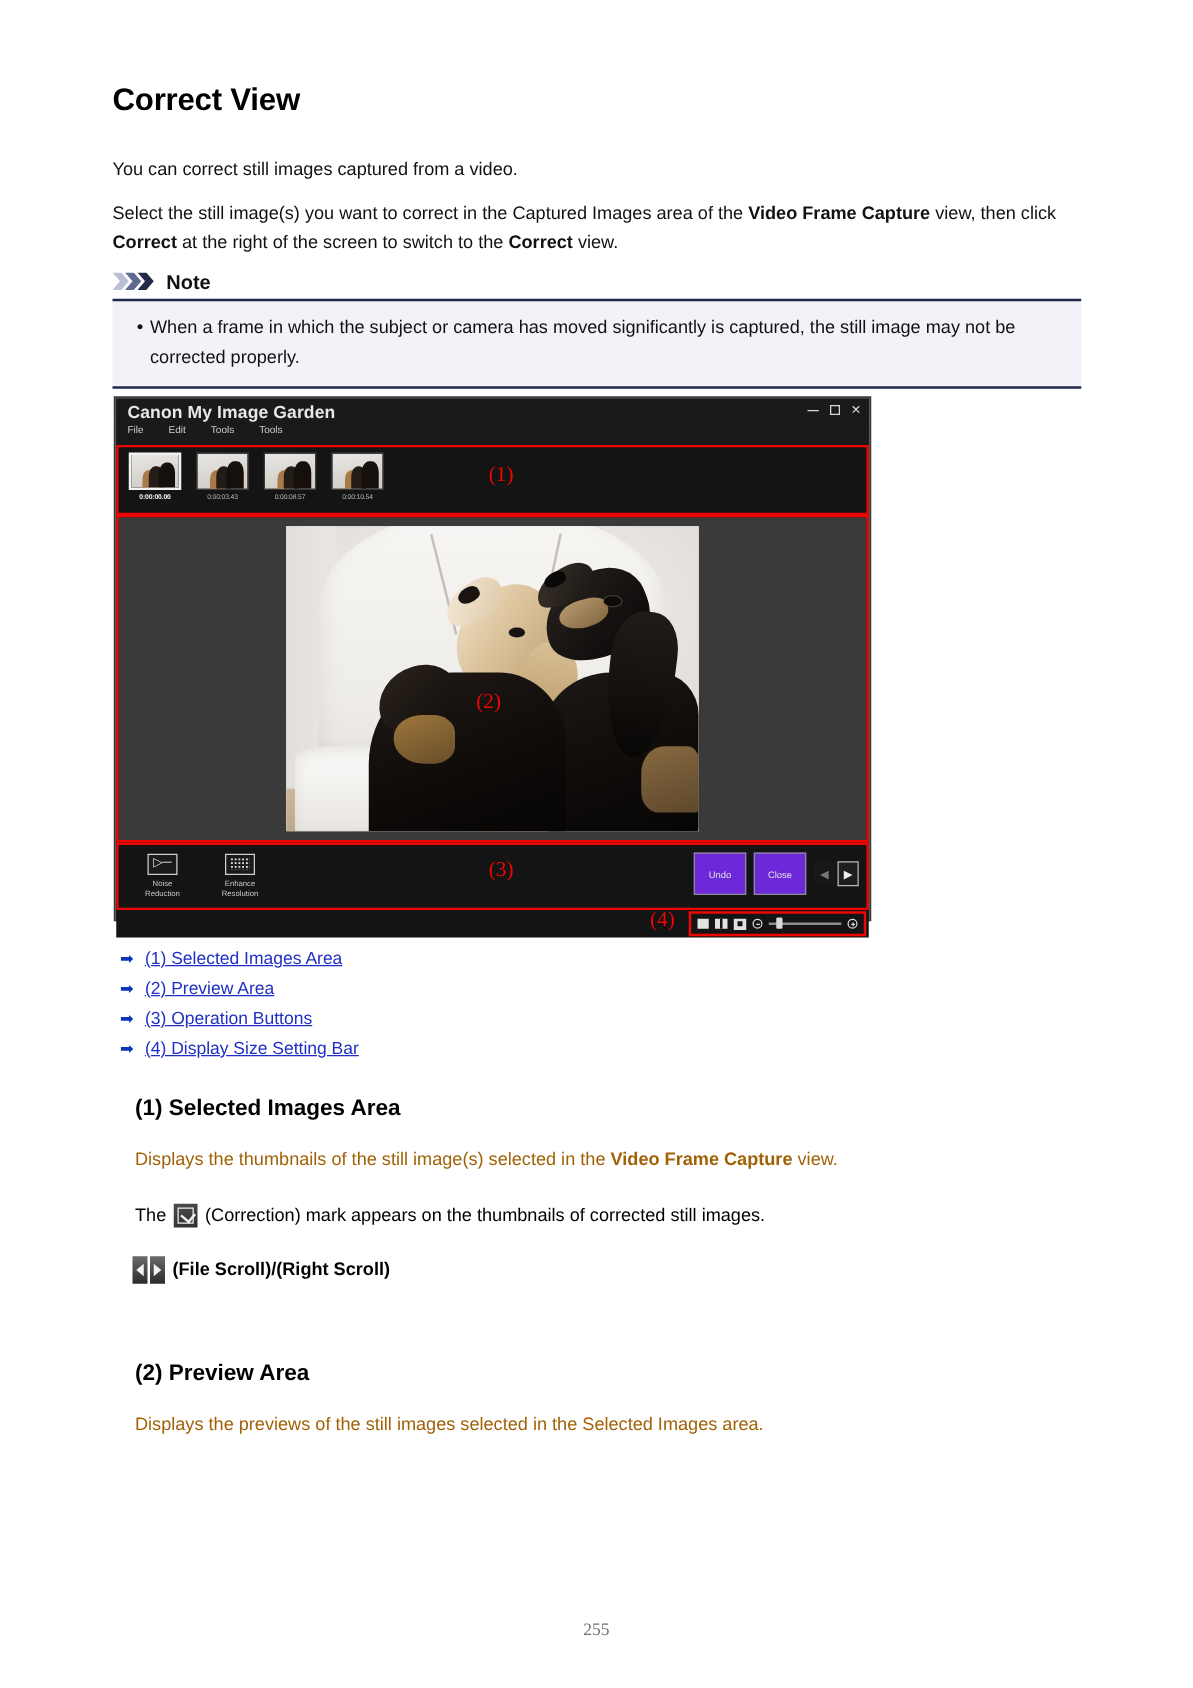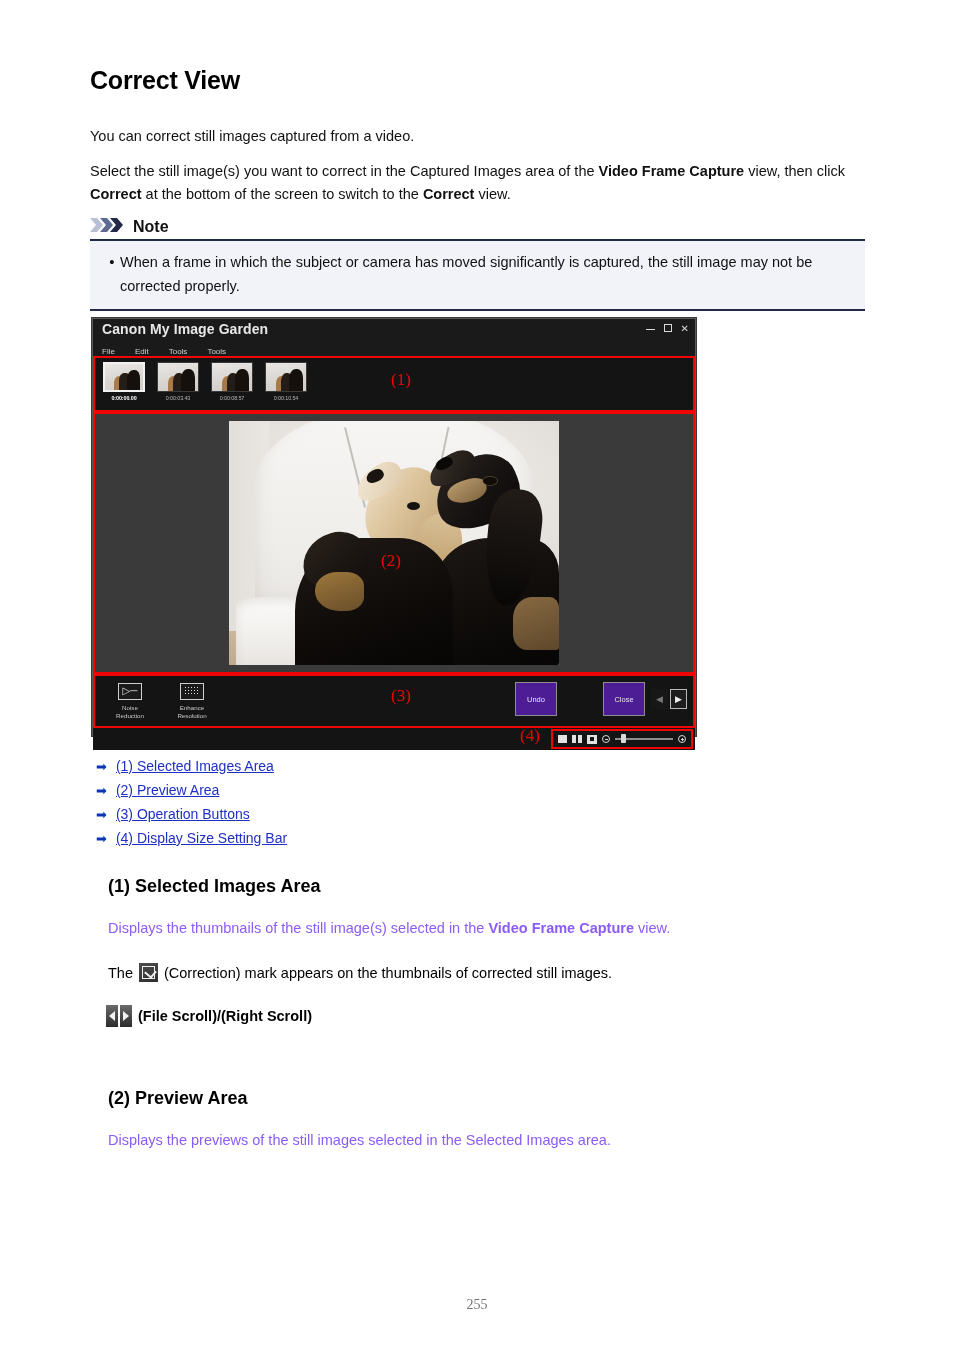--- a/index.html
+++ b/index.html
@@ -90,21 +90,21 @@
   .title-text { color: #e8e8e8; font-size: 14px; font-weight: bold; letter-spacing: 0.1px; }
   .win-btns { display: flex; align-items: center; gap: 9px; color: #d9d9d9; }
   .win-btn { font-size: 10px; line-height: 1; cursor: default; }
   .win-min { width: 9px; height: 1px; background: #d9d9d9; display: inline-block; margin-bottom: 2px; }
   .win-max { width: 8px; height: 8px; border: 1.4px solid #d9d9d9; display: inline-block; }
 
   .menubar {
     height: 17px;
     background: #1a1a1a;
     display: flex;
-    align-items: flex-end;
+    align-items: flex-start;
     padding-left: 9px;
     gap: 20px;
   }
   .menu-item { color: #cfcfcf; font-size: 8px; }
 
   
   .region { position: relative; border: 2px solid #f00505; }
   .sel-area {
     height: 52px;
     background: #141414;
@@ -254,24 +254,24 @@
     background-image: radial-gradient(#dcdcdc 40%, transparent 42%);
     background-size: 3px 3px;
   }
   .op-label { font-size: 6.2px; color: #c9c9c9; text-align:center; line-height: 8px; margin-top: 4px; }
   #num3 { left: 296px; top: 10px; }
 
   .ops-right { position: absolute; right: 6px; top: 6px; display: flex; align-items: center; gap: 6px; }
   .btn {
     width: 42px; height: 34px;
     border: 1px solid #8e8e8e;
-    background: #4c1d95;
+    background: #6d28d9;
     color: #e4e4e4;
     font-size: 7.5px;
-    display: flex; align-items: center; justify-content: center; margin-left: 40px;
+    display: flex; align-items: center; justify-content: center;
   }
   .scroll-pair { display:flex; align-items:center; gap:2px; }
   .sc-btn {
     width: 17px; height: 20px;
     background: #171717;
     display:flex; align-items:center; justify-content:center;
     color: #777;
     font-size: 9px;
   }
   .sc-btn.active { border: 1px solid #b9b9b9; background:#1e1e1e; color:#f0f0f0; }
@@ -303,21 +303,21 @@
   .link-list { position:absolute; left:96px; top:754px; }
   .link-row { display:flex; align-items:center; height: 24px; gap: 9px; }
   .arrow-ic { color:#0b35b5; font-size: 13px; line-height:1; }
   .doc-link { color:#1f2fc4; font-size: 14px; text-decoration: underline; }
 
   
   .h2 { position:absolute; left:108px; font-size:18px; font-weight:bold; }
   #h2-selected { top: 876px; }
   #h2-preview { top: 1088px; }
 
-  .body-text { position:absolute; left:108px; font-size:14.5px; line-height:23px; color:#8b5cf6; }
+  .body-text { position:absolute; left:108px; font-size:14.5px; line-height:23px; color:#a16207; }
   #p-selected { top: 917px; width: 790px; }
   #p-preview { top: 1129px; width: 790px; }
 
   .corr-line { position:absolute; left:108px; top: 963px; display:flex; align-items:center; gap: 6px; font-size:14.5px; }
   .corr-icon {
     width: 19px; height: 19px;
     background: linear-gradient(160deg,#4d4d4d 0%, #2e2e2e 100%);
     display:flex; align-items:center; justify-content:center;
     position: relative;
   }
@@ -351,21 +351,21 @@
 </head>
 <body>
 
 <div class="page">
 
   <div class="h1">Correct View</div>
 
   <div class="para" id="intro-para">You can correct still images captured from a video.</div>
 
   <div class="para" id="select-para">
-    <span>Select the still image(s) you want to correct in the Captured Images area of the </span><b>Video Frame Capture</b><span> view, then click </span><b>Correct</b><span> at the bottom of the screen to switch to the </span><b>Correct</b><span> view.</span>
+    <span>Select the still image(s) you want to correct in the Captured Images area of the </span><b>Video Frame Capture</b><span> view, then click </span><b>Correct</b><span> at the right of the screen to switch to the </span><b>Correct</b><span> view.</span>
   </div>
 
   <div class="note-wrap">
     <div class="note-head">
       <span class="chev-group">
         <svg width="36" height="14" viewBox="0 0 36 14" aria-hidden="true">
           <polygon points="0,0 7,0 13,7 7,14 0,14 6,7" fill="#b9bfd4"></polygon>
           <polygon points="10,0 17,0 23,7 17,14 10,14 16,7" fill="#5e6a91"></polygon>
           <polygon points="20,0 27,0 33,7 27,14 20,14 26,7" fill="#232a48"></polygon>
         </svg>

